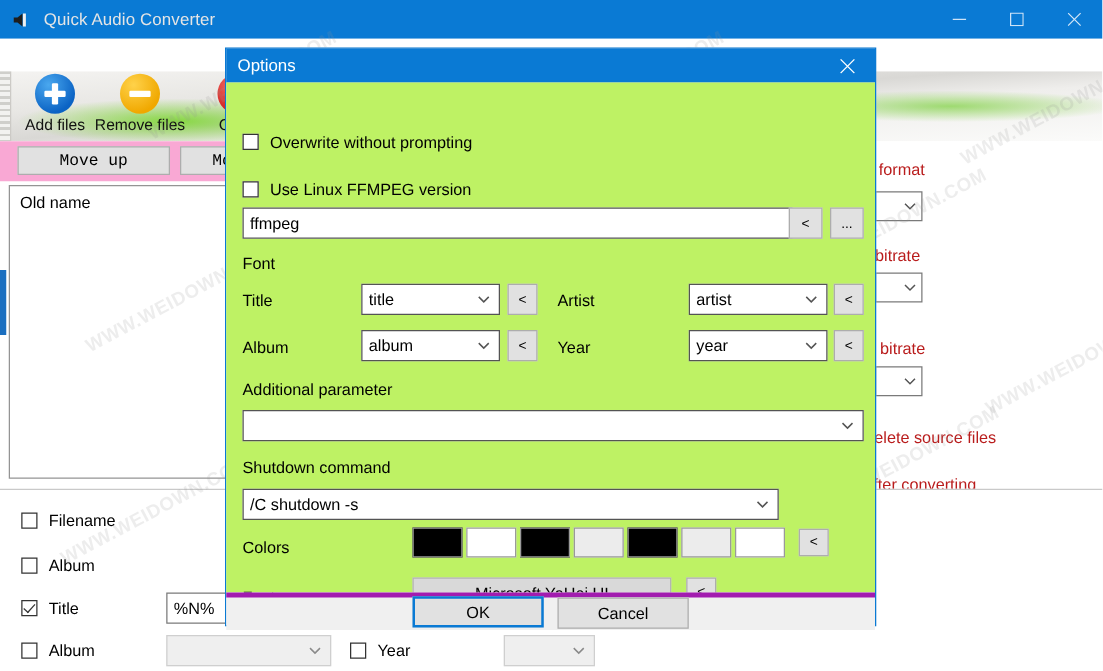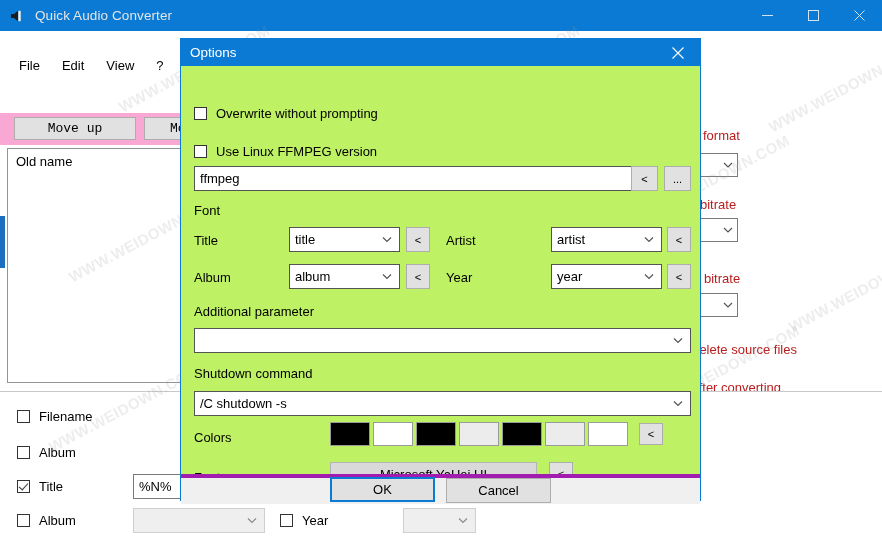--- a/index.html
+++ b/index.html
@@ -400,20 +400,37 @@
     </div>
   </div>
 
   <div class="menubar">
     <div class="menu-item">File</div>
     <div class="menu-item">Edit</div>
     <div class="menu-item">View</div>
     <div class="menu-item">?</div>
   </div>
 
+  <div class="toolbar">
+    <div class="toolbar-bg"></div>
+    <div class="toolbar-strip"></div>
+
+    <div class="tool-btn" style="left:6px;">
+      <span class="tool-ico ico-add plus"></span>
+      <span class="tool-label">Add files</span>
+    </div>
+    <div class="tool-btn" style="left:74px;">
+      <span class="tool-ico ico-rem"></span>
+      <span class="tool-label">Remove files</span>
+    </div>
+    <div class="tool-btn" style="left:152px;">
+      <span class="tool-ico ico-clr"></span>
+      <span class="tool-label">Clear</span>
+    </div>
+  </div>
 
   <div class="movebar">
     <div class="btn-grey mv1">Move up</div>
     <div class="btn-grey mv2">Move down</div>
   </div>
 
   <div class="listview">
     <div class="listview-head">Old name</div>
   </div>
   <div class="leftscroll"></div>
@@ -574,21 +591,21 @@
 
     <div class="d-label" style="left:13px; top:238px;">Additional parameter</div>
     <div class="combo" style="left:13px; top:262px; width:497px; height:25px;">
       <span></span>
       <svg class="chev" width="10" height="7" viewBox="0 0 10 7">
           <path d="M1 1 L5 5 L9 1" stroke="#555" fill="none" stroke-width="1.2"></path>
         </svg>
     </div>
 
     <div class="d-label" style="left:13px; top:300px;">Shutdown command</div>
-    <div class="combo" style="left:13px; top:325px; width:497px; height:25px;">
+    <div class="combo" style="left:13px; top:325px; width:429px; height:25px;">
       <span>/C shutdown -s</span>
       <svg class="chev" width="10" height="7" viewBox="0 0 10 7">
           <path d="M1 1 L5 5 L9 1" stroke="#555" fill="none" stroke-width="1.2"></path>
         </svg>
     </div>
 
     <div class="d-label" style="left:13px; top:364px;">Colors</div>
     <div class="swatch" id="sw0" style="left: 149px; top: 356px; background: rgb(0, 0, 0);"></div>
     <div class="swatch" id="sw1" style="left: 192px; top: 356px; background: rgb(255, 255, 255);"></div>
     <div class="swatch" id="sw2" style="left: 235px; top: 356px; background: rgb(0, 0, 0);"></div>

